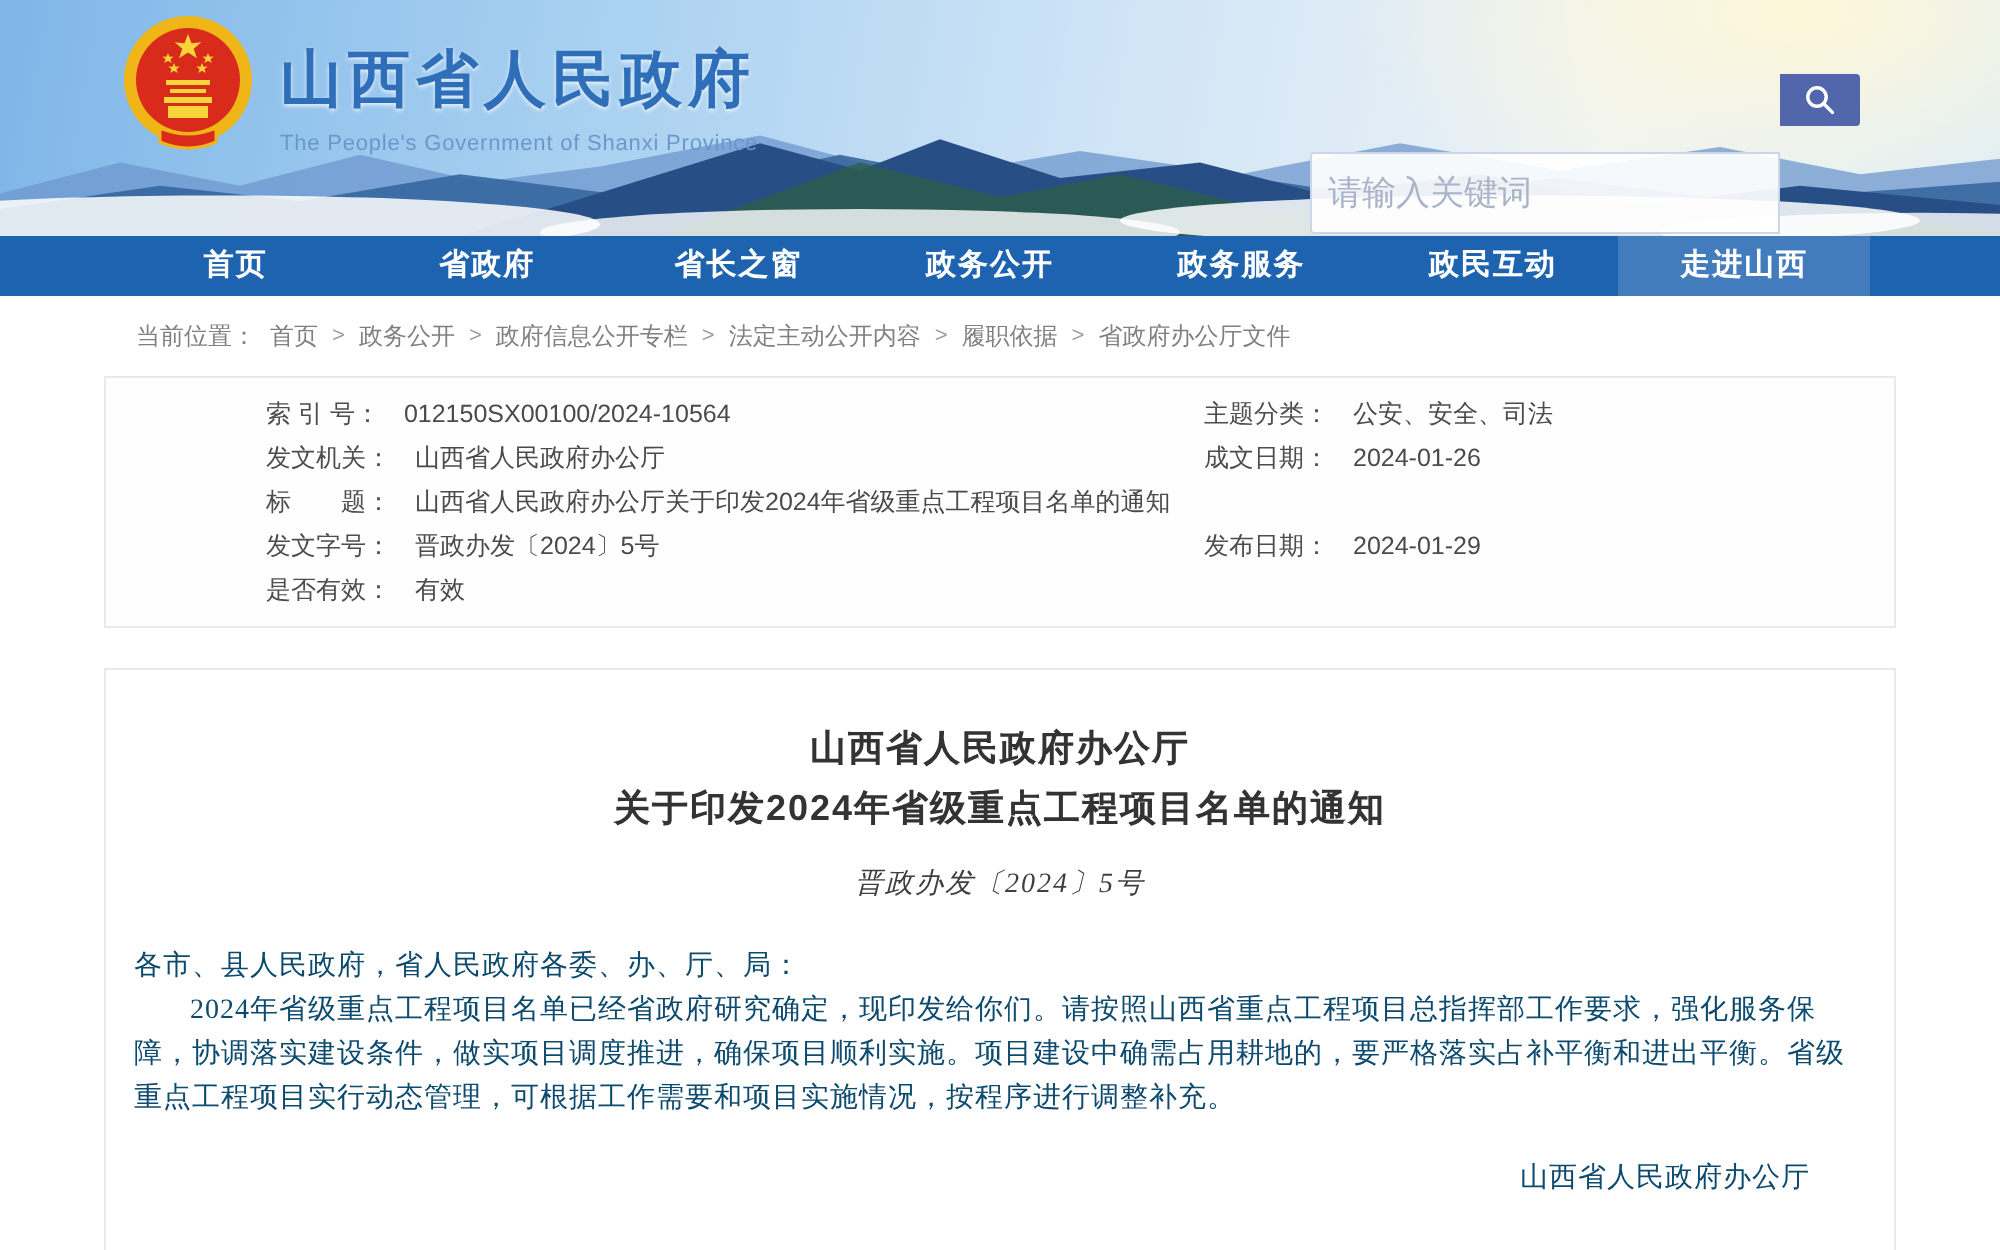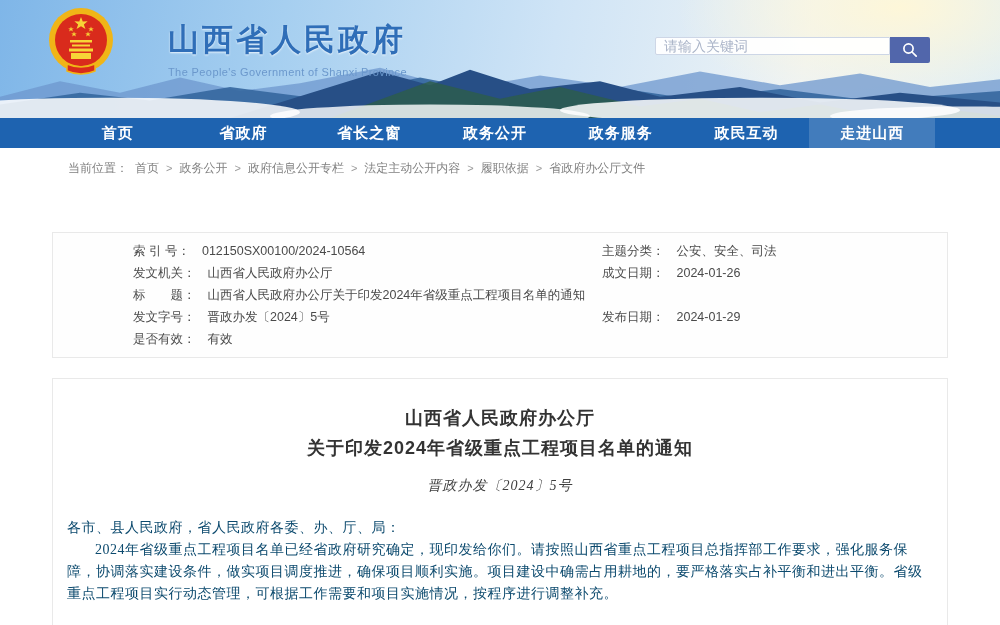--- a/index.html
+++ b/index.html
@@ -7,50 +7,50 @@
               font-family:"Liberation Sans", sans-serif; }
 
   
   .header {
     position:relative; width:1000px; height:118px; overflow:hidden;
     background:
       radial-gradient(ellipse 320px 150px at 90% 6%, rgba(255,247,215,.95), rgba(255,247,215,0) 70%),
       linear-gradient(100deg, #7fb6e8 0%, #a6cff0 28%, #cfe4f6 55%, #eef3f5 80%, #dcedf9 100%);
   }
   .mountains { position:absolute; left:0; bottom:0; width:1000px; height:58px; display:block; }
-  .brand { position:absolute; left:45px; top:6px; display:flex; align-items:center;gap:41px; }
+  .brand { position:absolute; left:58px; top:6px; display:flex; align-items:center; }
   .emblem { width:72px; height:74px; display:block; }
   .brand-text { margin-left:10px; padding-top:10px; }
   .site-title { font-size:31px; font-weight:bold; color:#2f6eb8; letter-spacing:3px;
                 text-shadow:0 1px 2px rgba(255,255,255,.8); }
   .site-sub { font-size:11px; color:#6b98cc; margin-top:5px; letter-spacing:.4px; }
   .search-wrap { position:absolute; right:70px; top:37px; display:flex; height:26px; }
-  .search-input { width:235px; height:18px; border:1px solid #cdd6e6; background:rgba(255,255,255,.92);
-                  font-size:14px; padding:0 8px; color:#333; outline:none; border-radius:2px 0 0 2px; }
+  .search-input { width:235px; height:41px; border:1px solid #cdd6e6; background:rgba(255,255,255,.92);
+                  font-size:17px; padding:0 8px; color:#333; outline:none; border-radius:2px 0 0 2px;margin-top:39px; }
   .search-input::placeholder { color:#aab4c8; }
   .search-btn { width:40px; height:26px; background:#5166ab; border:none; cursor:pointer;
                 display:flex; align-items:center; justify-content:center; border-radius:0 2px 2px 0; }
 
   
   .nav { width:1000px; height:30px; background:#1e63b0; }
   .nav-inner { width:880px; margin-left:55px; height:30px; display:flex; }
   .nav-item { flex:1; height:30px; line-height:30px; text-align:center; color:#fff;
               font-size:15px; font-weight:bold; cursor:pointer; letter-spacing:1px; }
   .nav-item.active { background:rgba(255,255,255,.16); }
 
   
   .crumbbar { width:874px; height:40px; background:#fff; display:flex; align-items:center; }
   .crumb { margin-left:68px; font-size:12px; color:#808080; display:flex; align-items:center; gap:7px; }
   .crumb a { color:#808080; text-decoration:none; cursor:pointer; }
   .crumb .sep { color:#9a9a9a; font-size:11px; }
 
   
   .wrap { width:896px; margin:0 auto; }
 
-  .meta-box { border:1px solid #e9e9e9; background:#fefefe; padding:7px 0;margin-top:44px; }
+  .meta-box { border:1px solid #e9e9e9; background:#fefefe; padding:7px 0; }
   .meta-grid { display:grid; grid-template-columns:1fr 345px; }
   .meta-cell { height:22px; line-height:22px; font-size:12.5px; color:#4a4a4a;
                white-space:nowrap; overflow:hidden; }
   .meta-cell.l { padding-left:80px; }
   .meta-label { display:inline-block; color:#4d4d4d; margin-right:12px; }
   .meta-value { color:#4a4a4a; }
 
   .doc-box { border:1px solid #e9e9e9; background:#fff; margin-top:20px; height:400px;
              padding:24px 14px 0 14px; }
   .doc-title { text-align:center; font-size:18px; font-weight:bold; color:#333;

